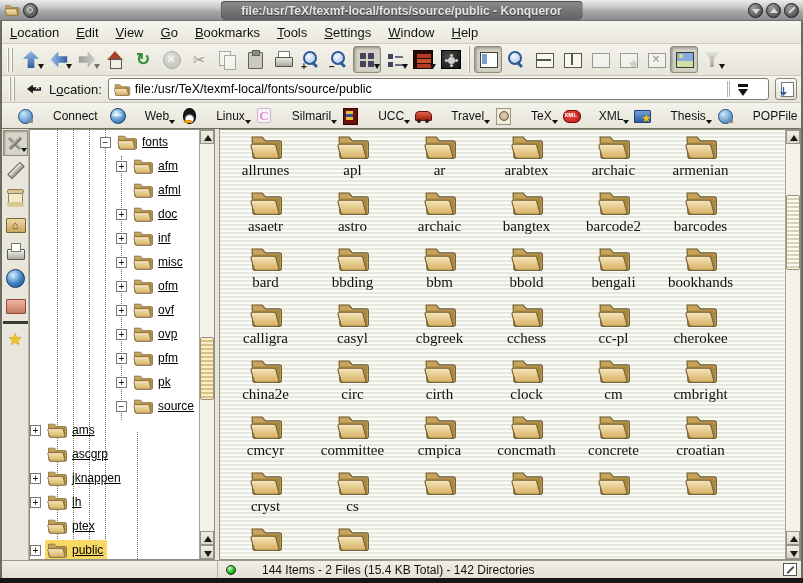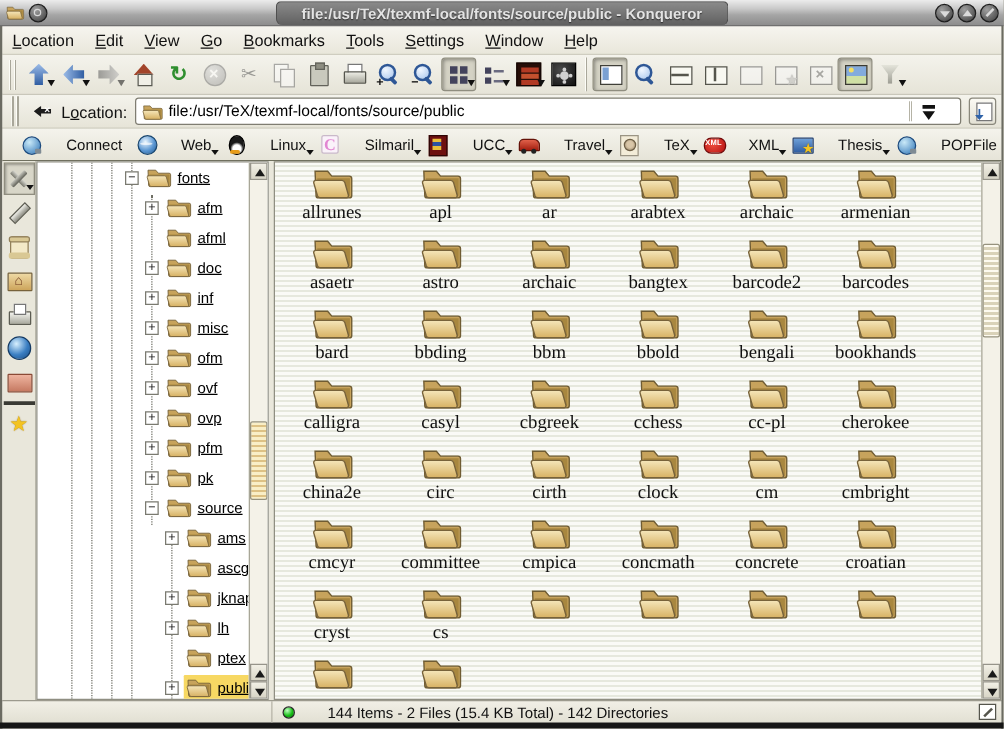--- a/index.html
+++ b/index.html
@@ -235,21 +235,21 @@
   .icon-bookmarks-star .sico::before { content:"\2605"; position:absolute; inset:0; text-align:center; line-height:20px;
     font-size:17px; color:#f3c321; text-shadow:0 0 1px #8a6200; }
 
   .tree-panel { position:relative; width:186px; background:#fff; border:1px solid #8f8e82; overflow:hidden; }
   .tree-scroll { position:absolute; left:0; top:0; right:15px; bottom:0; overflow:hidden; }
   .vg { position:absolute; top:0; bottom:0; width:0; border-left:1px dotted #6e6e64; }
   .vg1 { left:27px; } .vg2 { left:43px; } .vg3 { left:59px; } .vg4 { left:75px; }
   .vg5 { left:91px; top:26px; height:264px; bottom:auto; }
   .vg6 { left:107px; top:302px; }
   .trow { position:relative; height:24px; display:flex; align-items:center; }
-  .trow.depth-0 { padding-left:70px; } .trow.depth-1 { padding-left:86px; } .trow.depth-2 { padding-left:102px; }
+  .trow.depth-0 { padding-left:70px; } .trow.depth-1 { padding-left:86px; } .trow.depth-2 { }
   .exp { width:11px; height:11px; flex:0 0 auto; background:#fff; border:1px solid #7a7a70; margin-right:4px;
     position:relative; }
   .exp::before { position:absolute; inset:0; text-align:center; line-height:9px; font-size:10px; color:#111; }
   .state-collapsed .exp::before { content:"+"; }
   .state-expanded .exp::before { content:"\2212"; }
   .state-leaf .exp { visibility:hidden; }
   .sel-wrap { display:inline-flex; align-items:center; gap:4px; padding:1px 4px 1px 1px; border-radius:1px; }
   .selected .sel-wrap { background:#f7d863; }
   .tfold { width:22px; height:18px; flex:0 0 auto; }
   .tlabel { font-size:12px; color:#000; white-space:nowrap;text-decoration:underline; }

